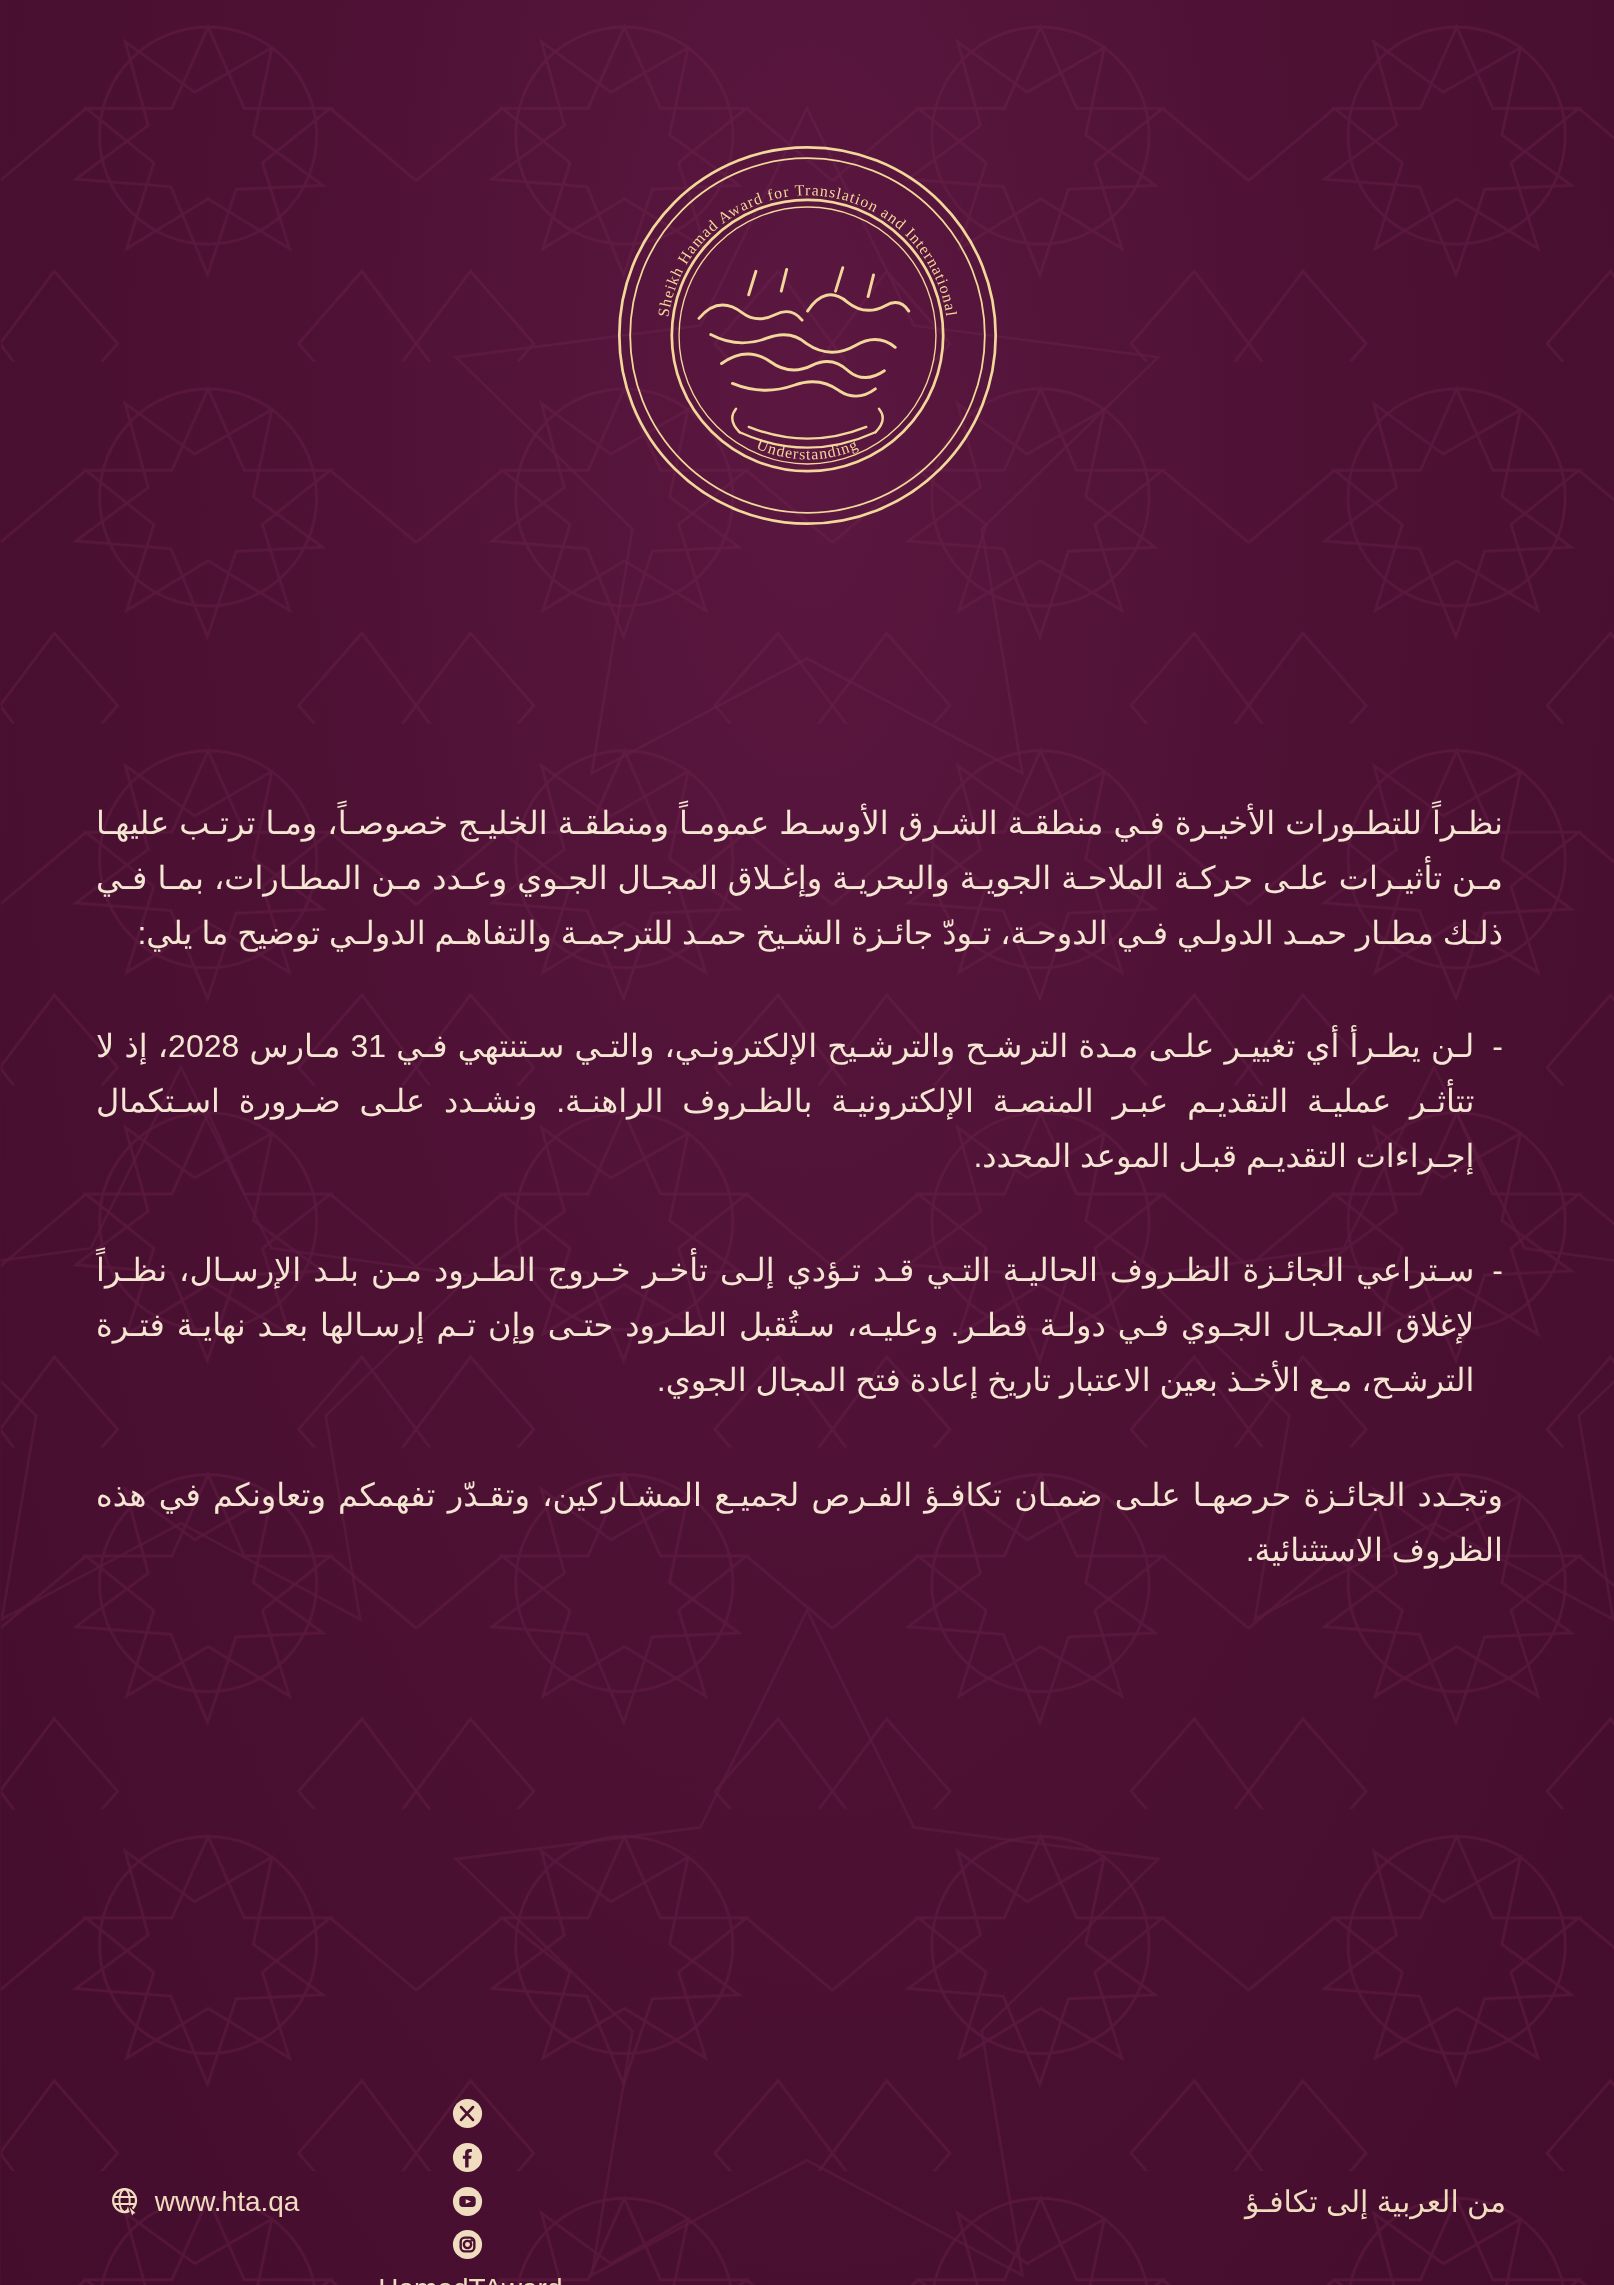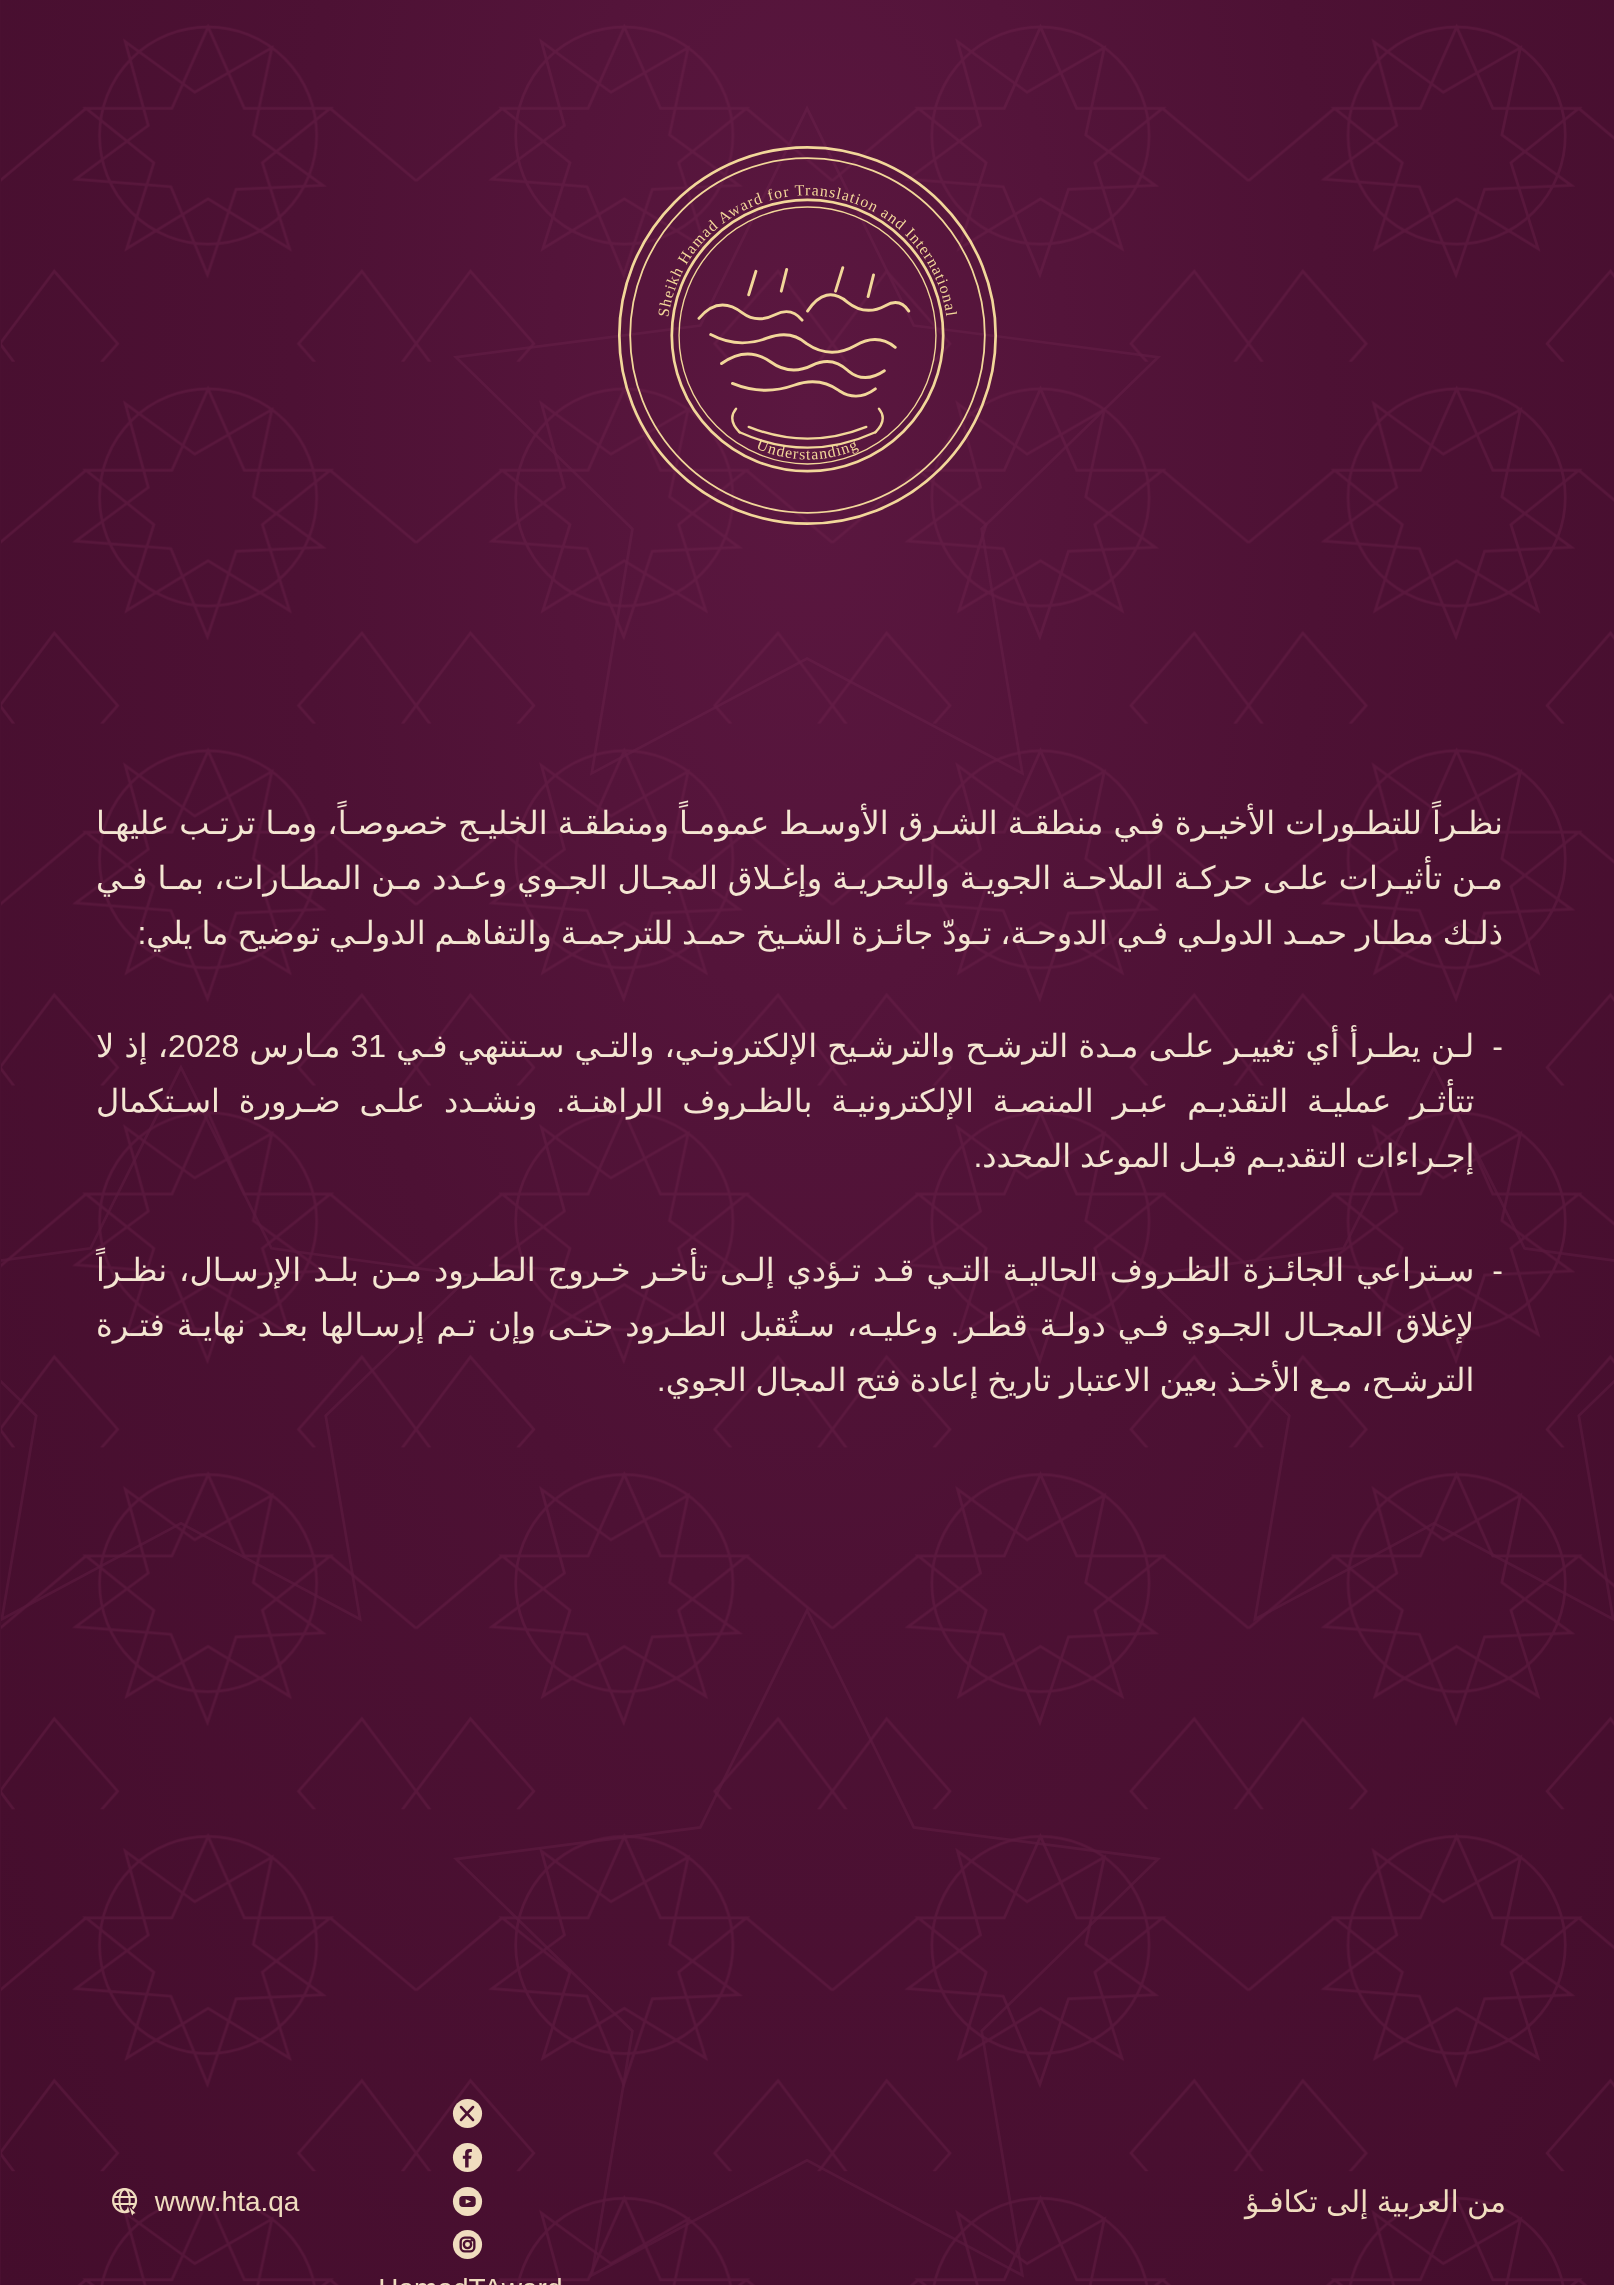--- a/index.html
+++ b/index.html
@@ -240,20 +240,21 @@
 
     <div class="spacer-lg"></div>
 
     <div class="bullet-row">
       <span class="bullet-mark">-</span>
       <span class="bullet-text">سـتراعي الجائـزة الظـروف الحاليـة التـي قـد تـؤدي إلـى تأخـر خـروج الطـرود مـن بلـد الإرسـال، نظـراً لإغلاق المجـال الجـوي فـي دولـة قطـر. وعليـه، سـتُقبل الطـرود حتـى وإن تـم إرسـالها بعـد نهايـة فتـرة الترشـح، مـع الأخـذ بعين الاعتبار تاريخ إعادة فتح المجال الجوي.</span>
     </div>
 
     <div class="spacer-lg"></div>
 
+    <p class="para">وتجـدد الجائـزة حرصهـا علـى ضمـان تكافـؤ الفـرص لجميـع المشـاركين، وتقـدّر تفهمكم وتعاونكم في هذه الظروف الاستثنائية.</p>
   </div>
 
   <div class="footer">
     <div class="footer-tag">من العربية إلى تكافـؤ</div>
 
     <div class="footer-left">
 
       <div class="social-group">
         <span class="ic">
           <svg width="31" height="31" viewBox="0 0 34 34">

